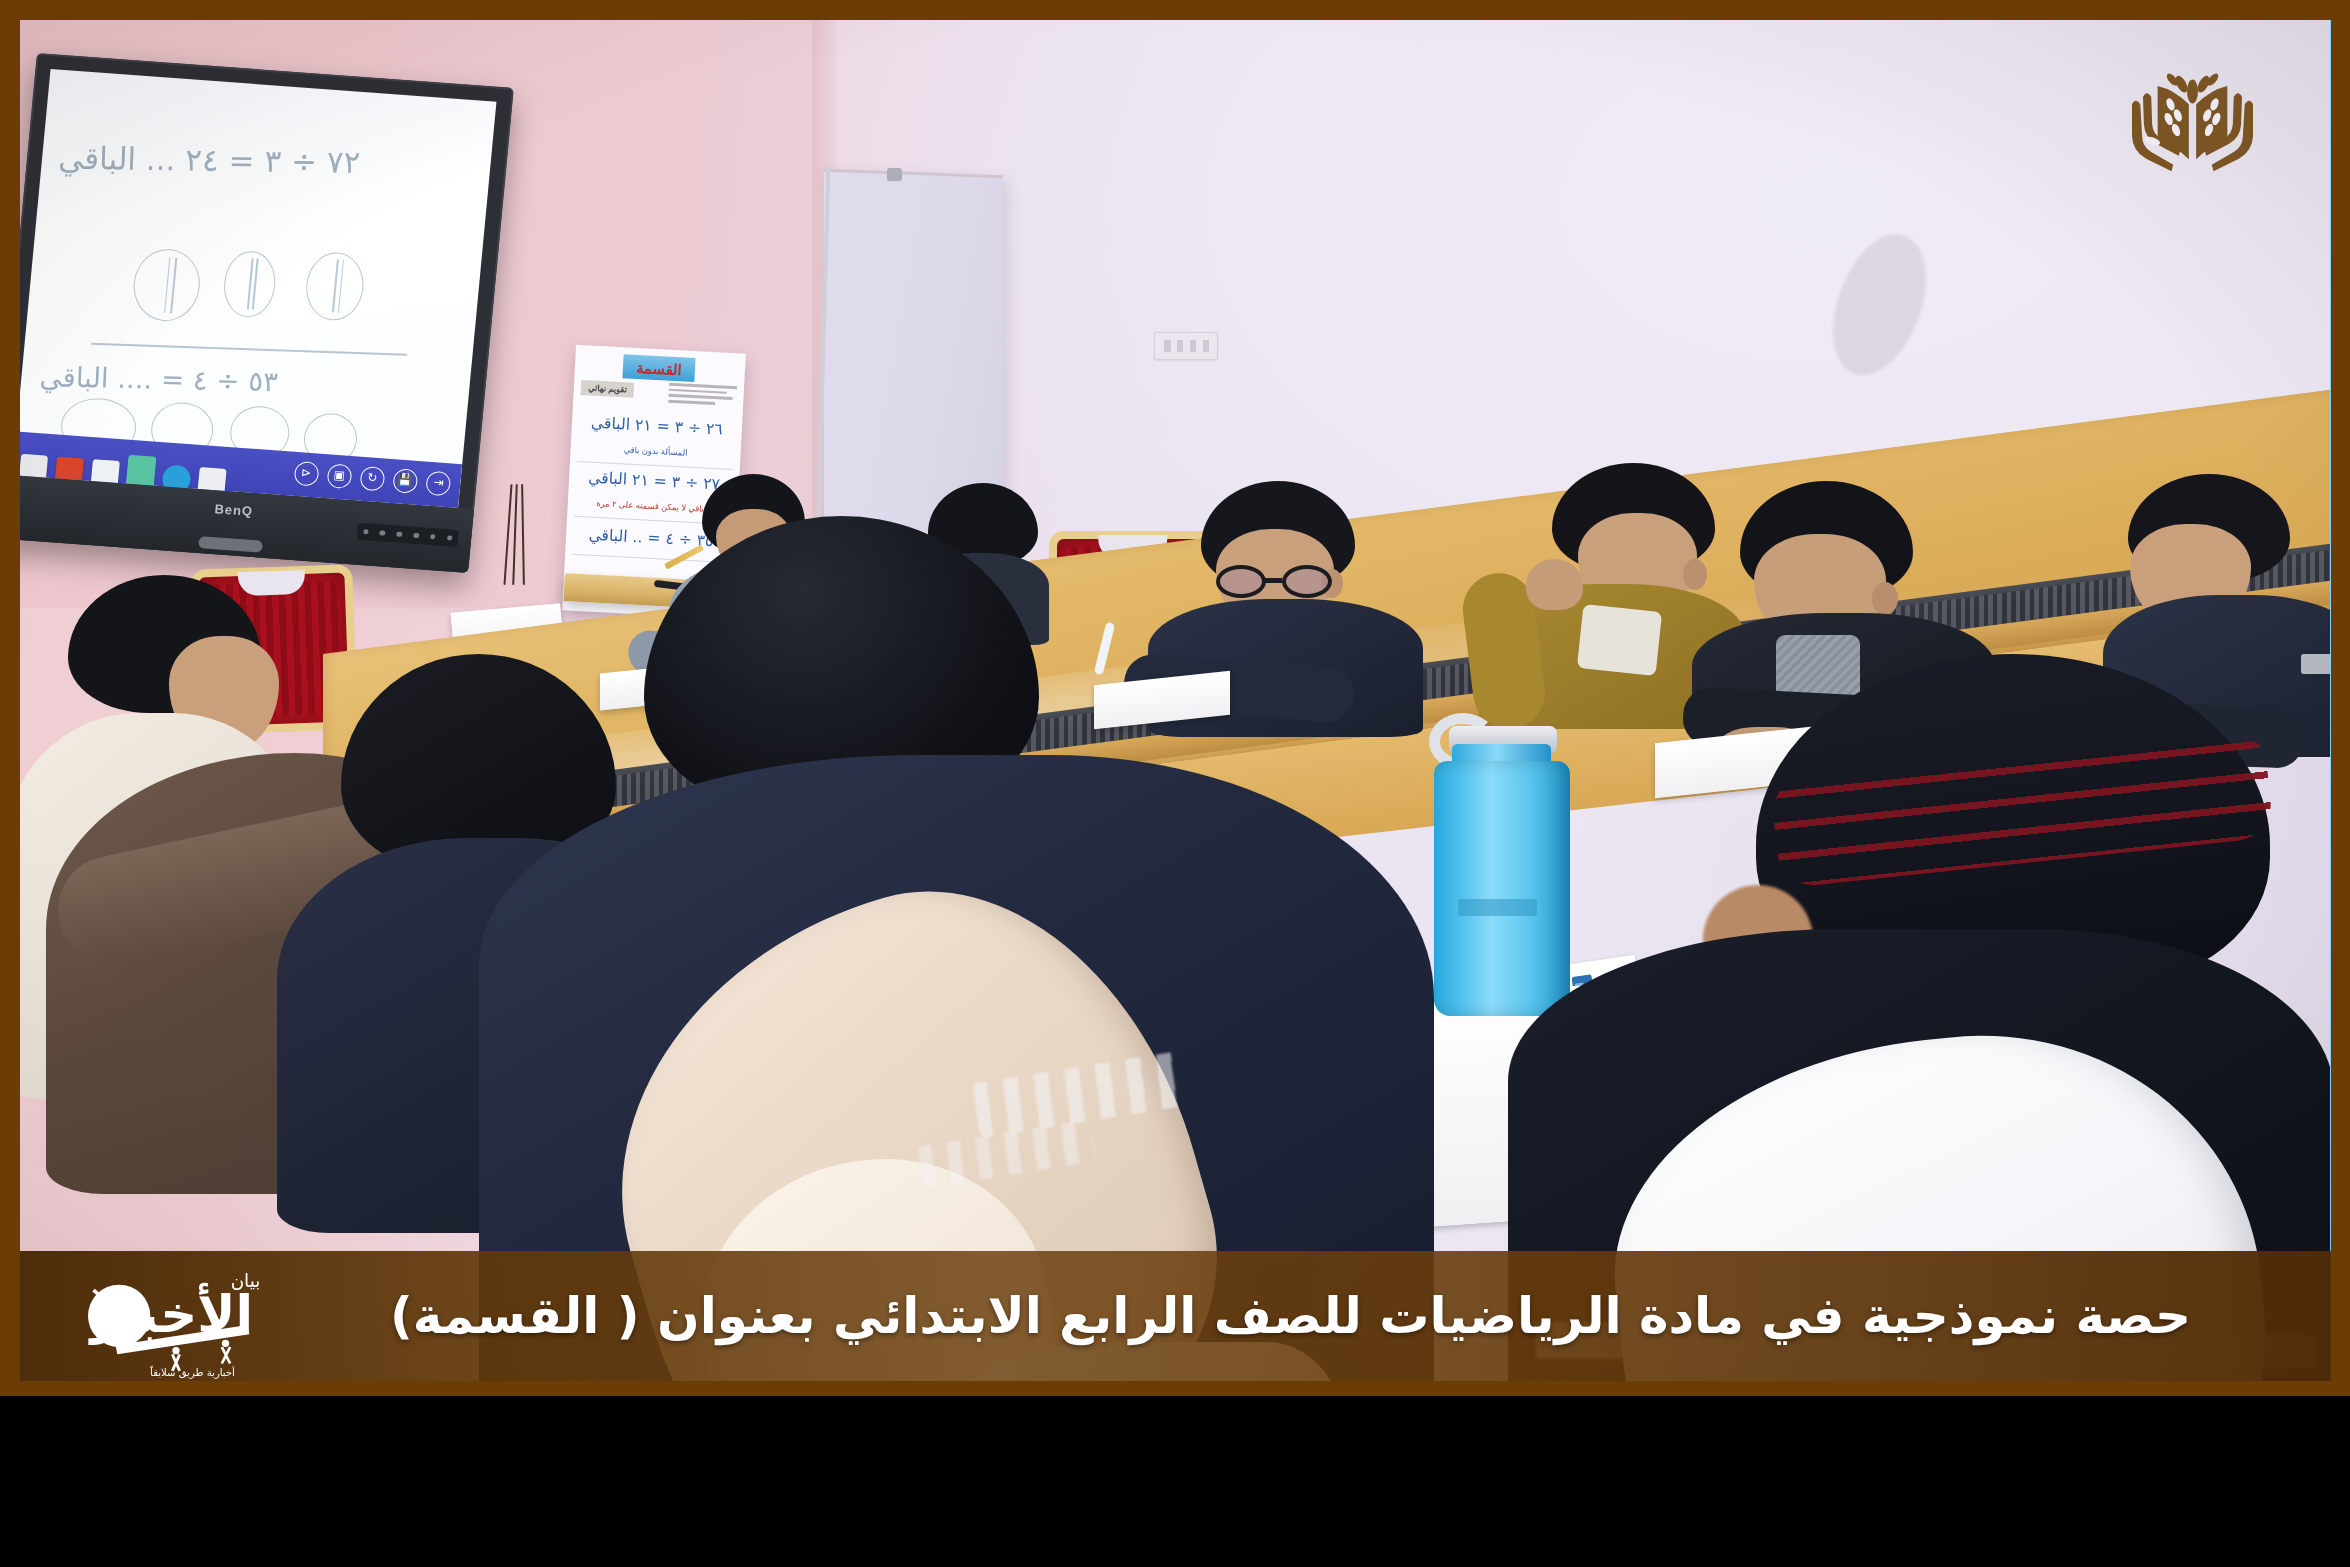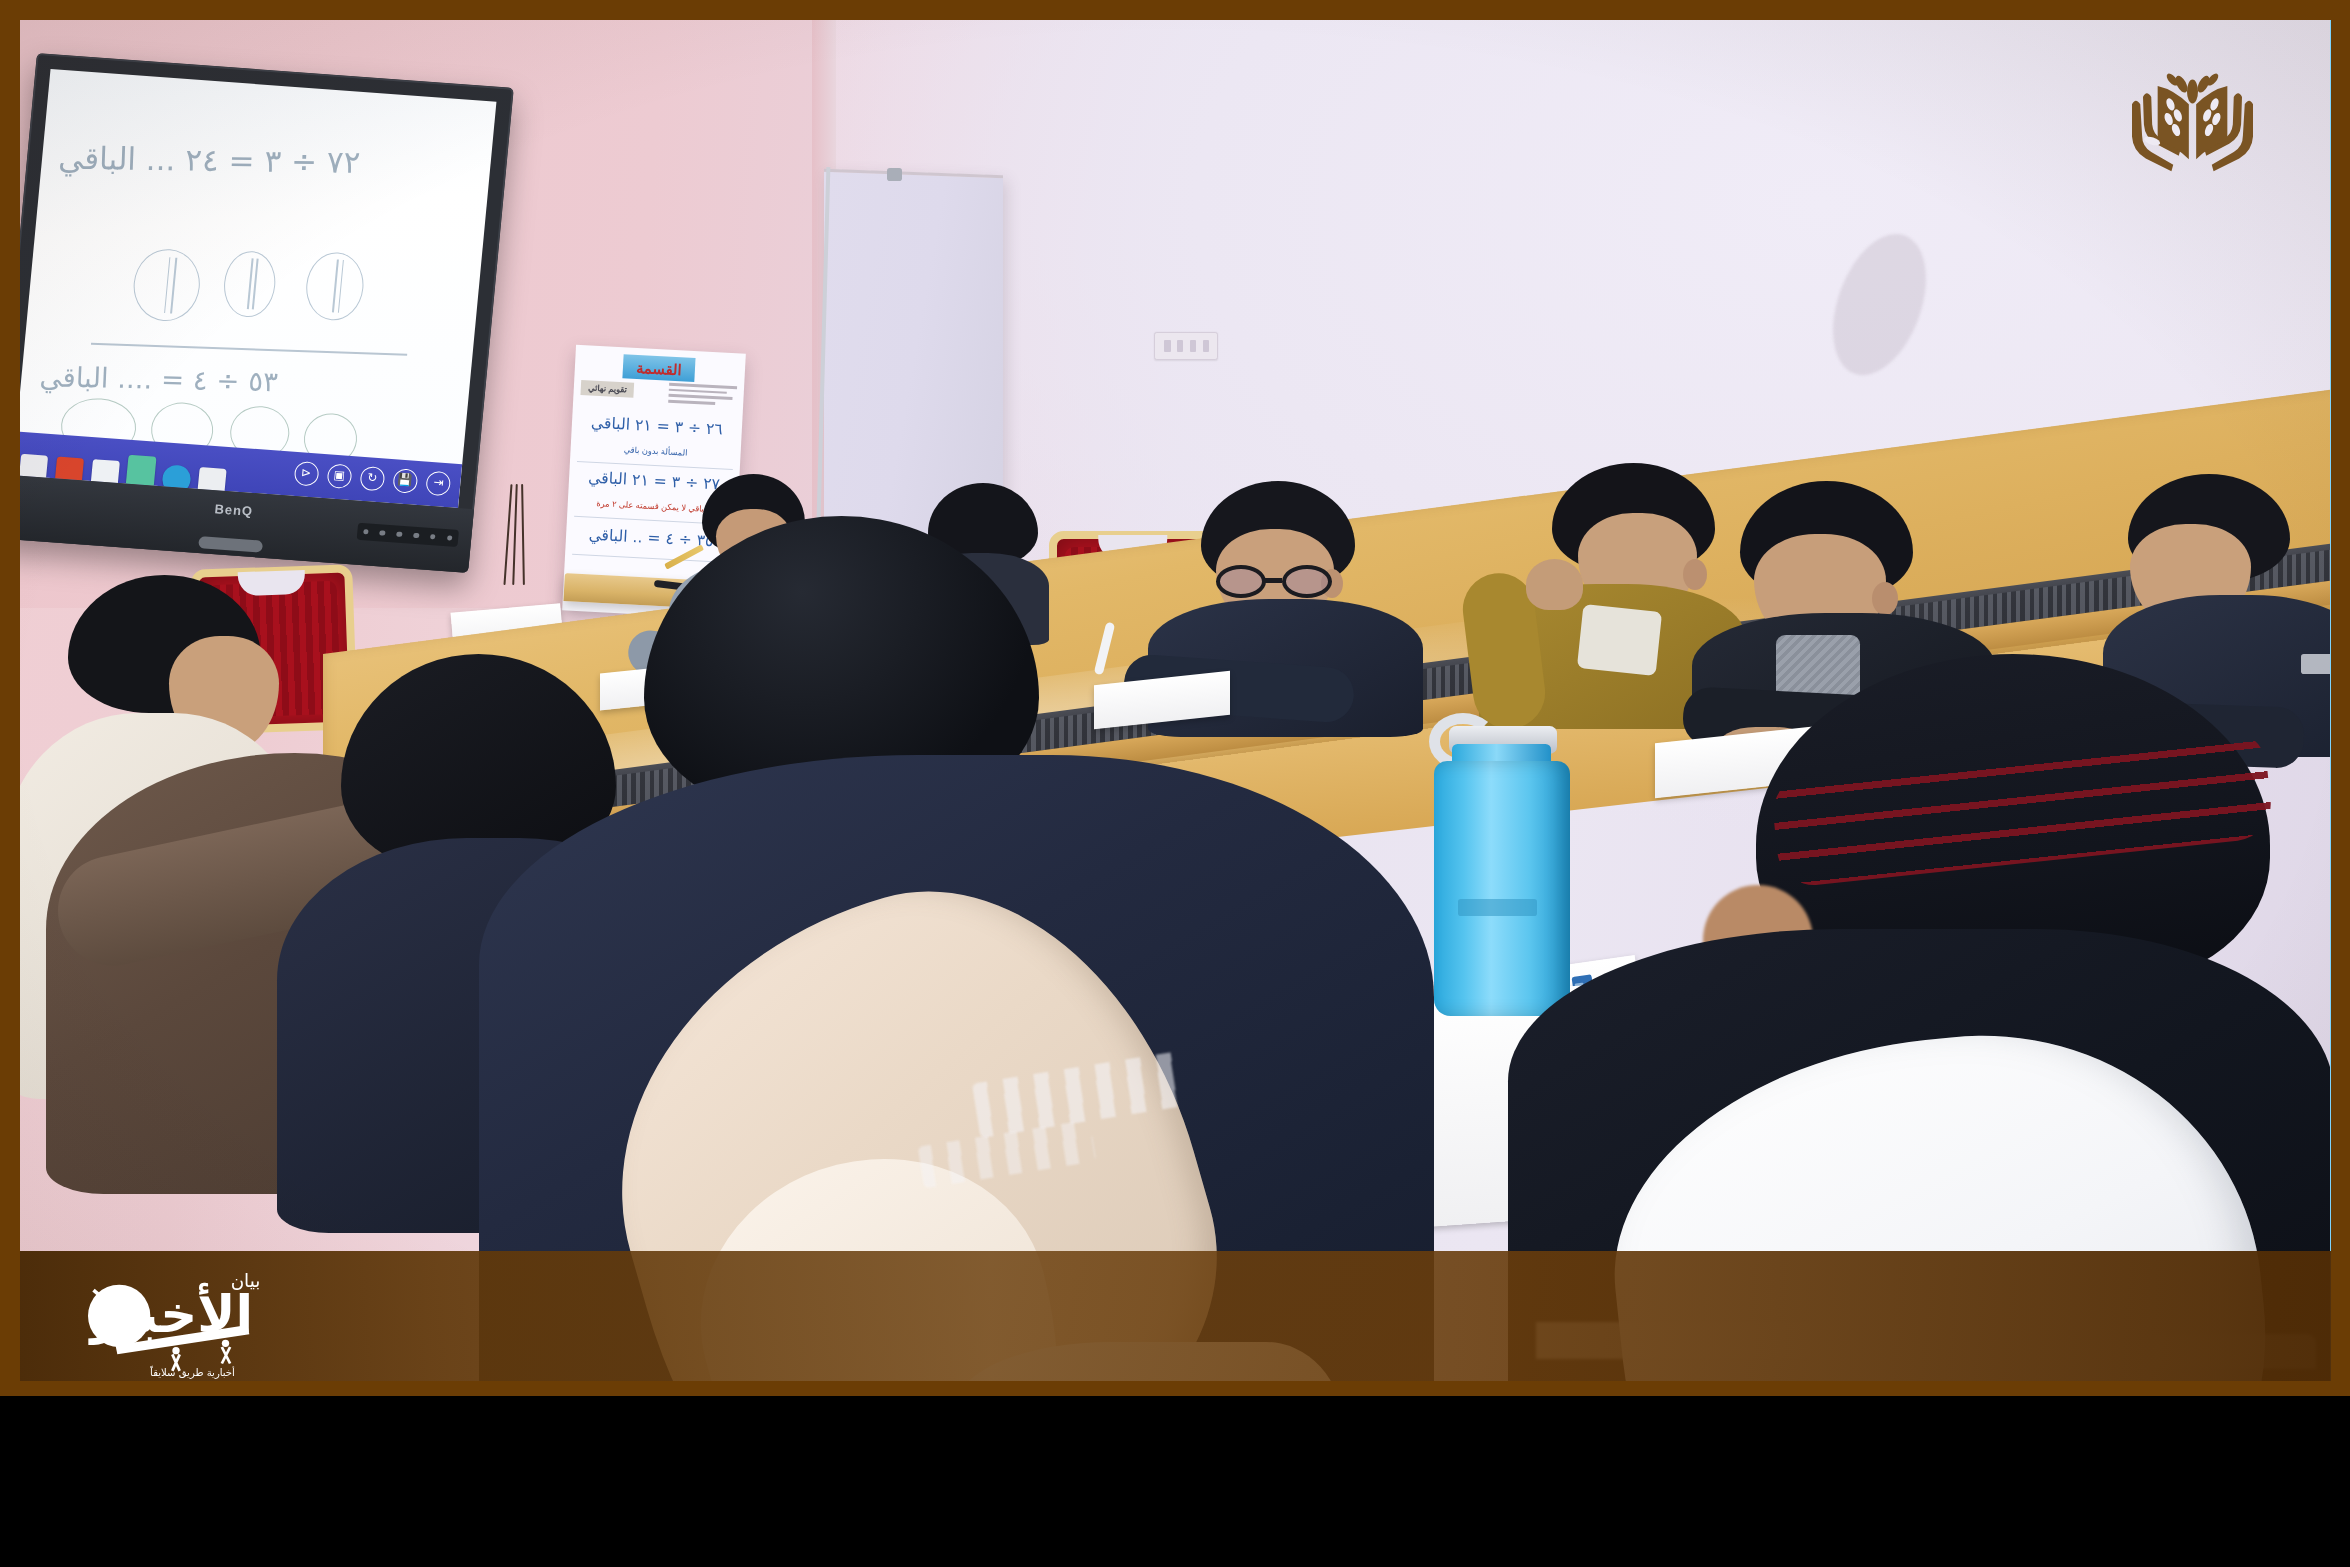--- a/index.html
+++ b/index.html
@@ -540,16 +540,17 @@
         <path d="M56 94 L200 72 L202 82 L58 104 Z" fill="#ffffff"></path>
         <path d="M118 104 l8 18 M126 104 l-8 18" stroke="#ffffff" stroke-width="3"></path>
         <path d="M172 96 l9 18 M181 96 l-9 18" stroke="#ffffff" stroke-width="3"></path>
         <circle cx="122" cy="100" r="4" fill="#ffffff"></circle>
         <circle cx="176" cy="92" r="4" fill="#ffffff"></circle>
         <text x="214" y="30" text-anchor="end" fill="#ffffff" font-family="DejaVu Sans, sans-serif" font-size="20">بيان</text>
         <text x="206" y="80" text-anchor="end" fill="#ffffff" font-family="DejaVu Sans, sans-serif" font-size="56" font-weight="bold">الأخبار</text>
         <text x="140" y="128" text-anchor="middle" fill="#ffffff" font-family="DejaVu Sans, sans-serif" font-size="11">أخبارية طريق سلايقاً</text>
       </svg>
     </div>
+    <div id="caption-text">حصة  نموذجية في مادة الرياضيات   للصف الرابع الابتدائي بعنوان ( القسمة)</div>
   </div>
 
 </div>
 
 
 </body></html>

